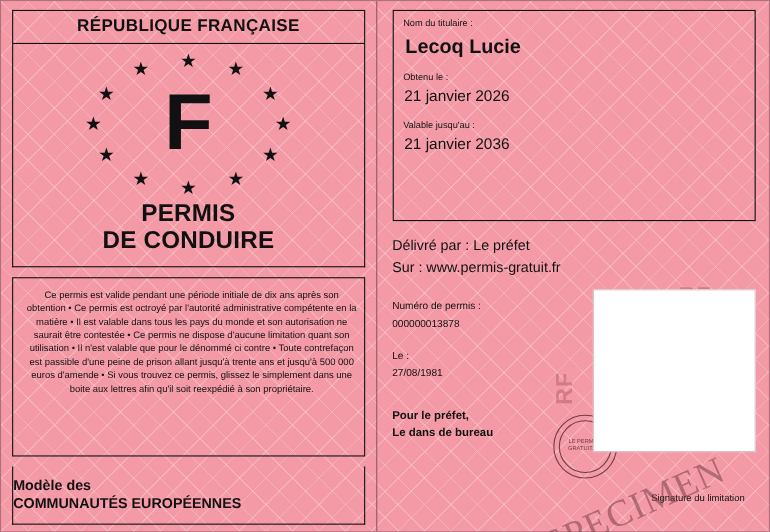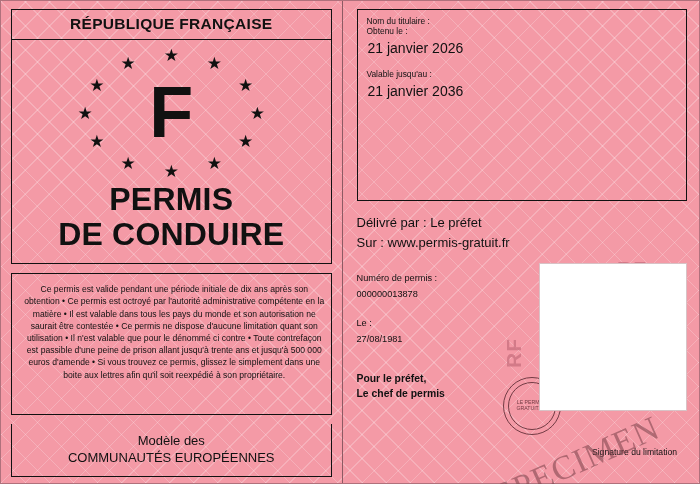--- a/index.html
+++ b/index.html
@@ -70,21 +70,21 @@
     position: absolute;
     left: 50%; top: 50%;
     transform: translate(-50%, -52%);
     font-size: 72px;
     font-weight: bold;
     font-family: "Liberation Sans", sans-serif;
     color: #111;
     line-height: 1;
   }
   .permis-title {
-    font-size: 32px;
+    font-size: 22px;
     font-weight: bold;
     line-height: 1.08;
     color: #111;
     margin-top: 6px;
     letter-spacing: .2px;
   }
   .legal-box {
     border: 1px solid #111;
     margin-top: 9px;
     padding: 9px 5px 10px 11px;
@@ -92,24 +92,24 @@
     line-height: 1.42;
     text-align: center;
     color: #111;
     flex: 1 1 auto;
   }
   .model-box {
     border: 1px solid #111;
     border-top: none;
     margin-top: 9px;
     padding: 8px 0 9px 0;
-    text-align: center;
     color: #111;
     font-size: 13px;
     line-height: 1.35;
+    font-weight: bold;
   }
   .model-box .l2 { font-size: 13px; }
 
   
   .holder-box {
     border: 1px solid #111;
     padding: 6px 9px 10px 9px;
     height: 192px;
   }
   .lbl { font-size: 8.4px; color: #111; }
@@ -239,20 +239,21 @@
     <div class="model-box">
       <div>Modèle des</div>
       <div class="l2">COMMUNAUTÉS EUROPÉENNES</div>
     </div>
   </div>
 
   <div class="page right-page">
 
     <div class="holder-box">
       <div class="lbl">Nom du titulaire :</div>
+      <div class="holder-name">Lecoq Lucie</div>
       <div class="lbl">Obtenu le :</div>
       <div class="field-val">21 janvier 2026</div>
       <div class="lbl">Valable jusqu'au :</div>
       <div class="field-val">21 janvier 2036</div>
     </div>
 
     <div class="issuer">
       <div>Délivré par : Le préfet</div>
       <div>Sur : www.permis-gratuit.fr</div>
     </div>
@@ -262,21 +263,21 @@
       <div>000000013878</div>
     </div>
 
     <div class="le-date">
       <div>Le :</div>
       <div>27/08/1981</div>
     </div>
 
     <div class="prefet">
       <div>Pour le préfet,</div>
-      <div>Le chef de permis</div>
+      <div>Le dans de bureau</div>
     </div>
 
     <div class="stamp">
       <div class="stamp-core">LE PERMIS-GRATUIT.FR</div>
     </div>
 
     <div class="rf-wm a">RF</div>
     <div class="rf-wm b">RF</div>
     <div class="rf-wm c">RF</div>
 

